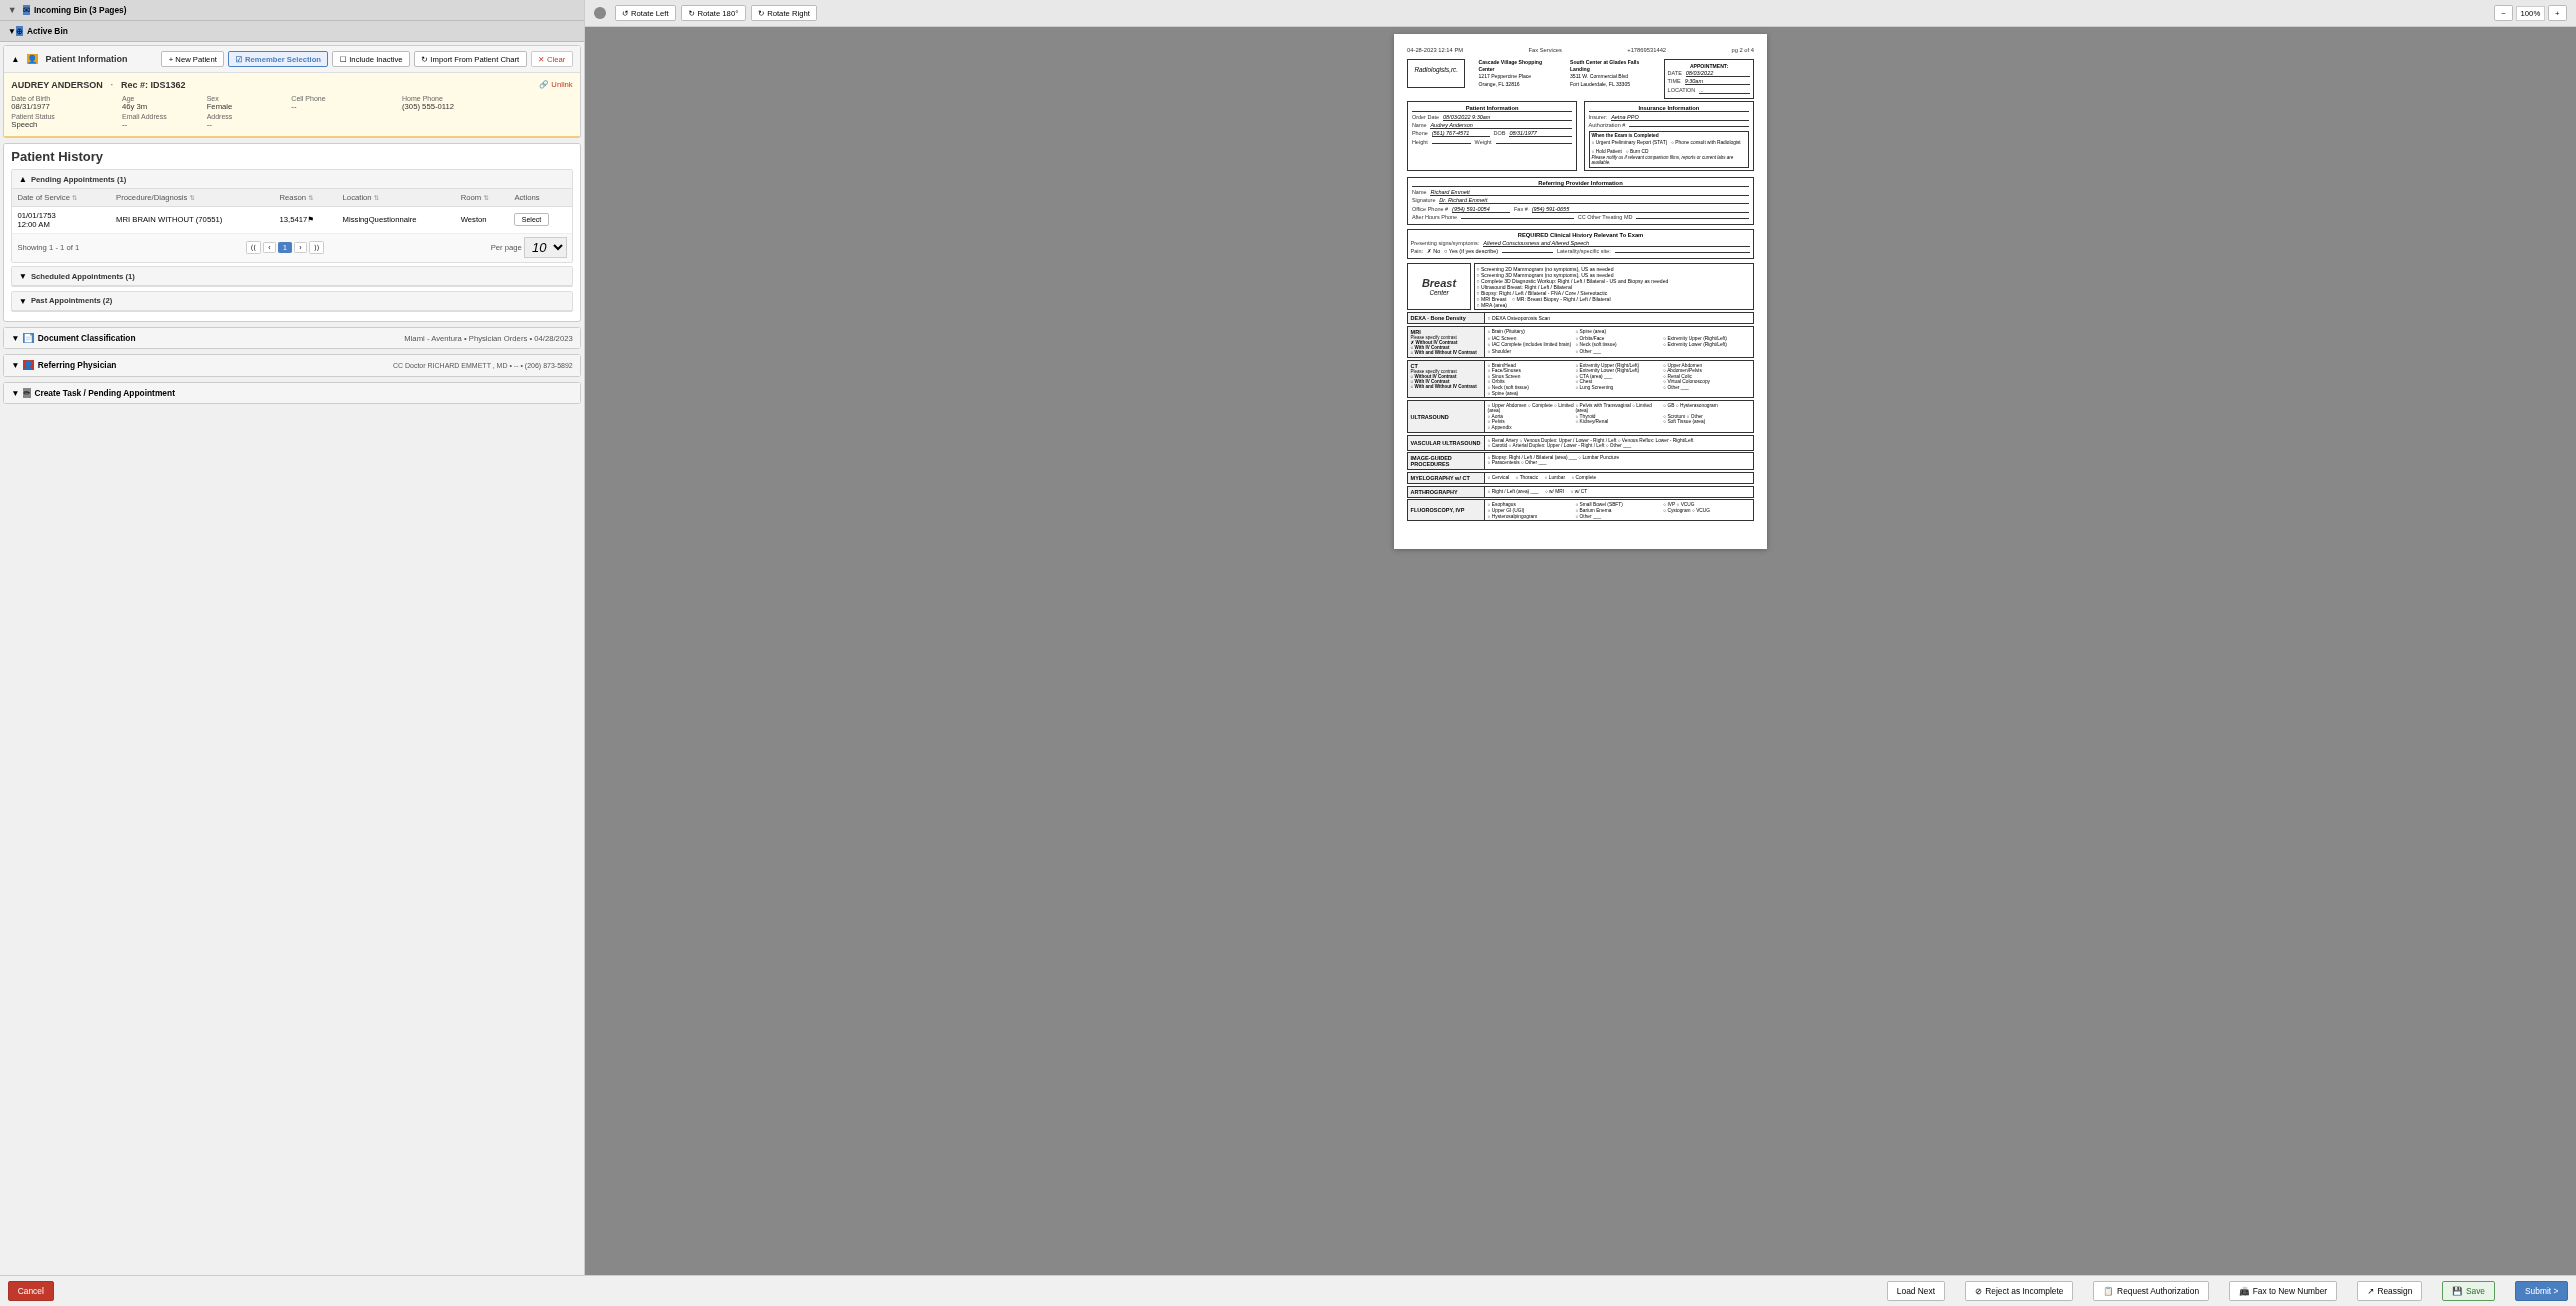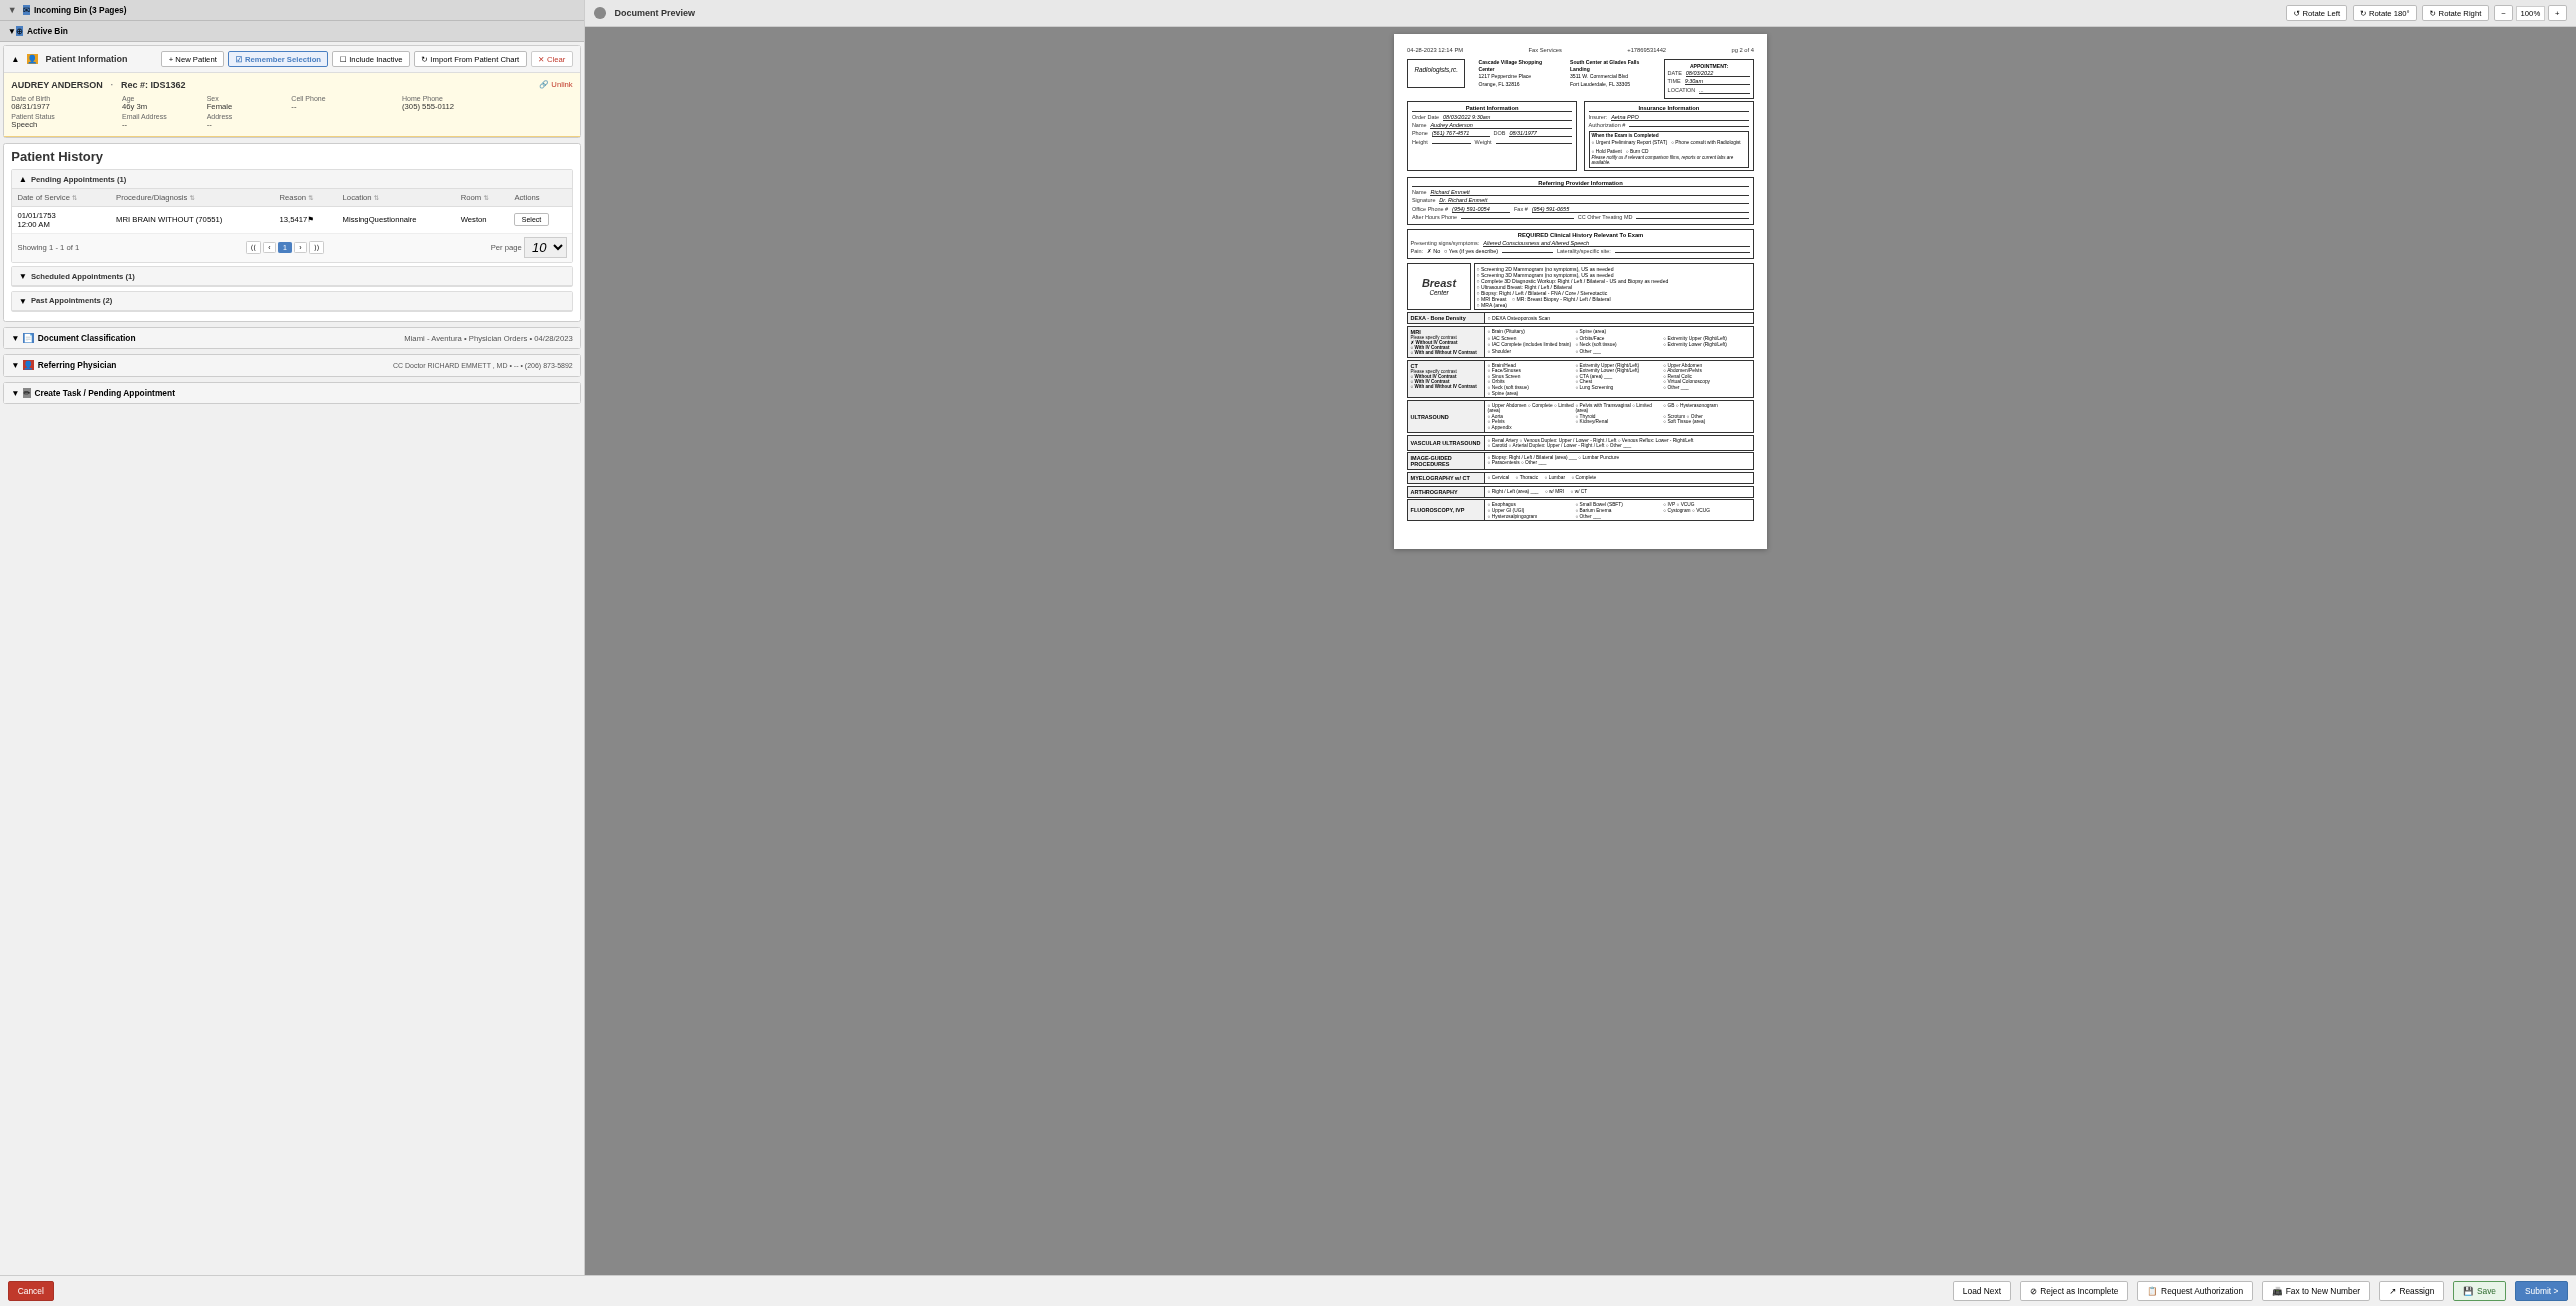--- a/index.html
+++ b/index.html
@@ -83,21 +83,21 @@
     .doc-preview-title { font-weight: bold; font-size: 9px; color: #333; flex: 1; }
     .preview-btn { padding: 2.6px 6.4px; border: 0.6px solid #bbb; border-radius: 1.9px; cursor: pointer; font-size: 7.7px; background: white; display: inline-flex; align-items: center; gap: 2.6px; }
     .zoom-controls { display: flex; align-items: center; gap: 2.6px; margin-left: auto; }
     .zoom-value { font-size: 7.7px; padding: 1.9px 3.9px; border: 0.6px solid #ccc; background: white; min-width: 29px; }
     
     .doc-preview-content { flex: 1; overflow: auto; padding: 6.4px; background: #888; display: flex; justify-content: center; align-items: flex-start; }
     
     .document-page { background: white; width: 373px; min-height: 515px; padding: 13px; font-family: Arial, sans-serif; font-size: 6.4px; box-shadow: 0 1.3px 5.1px rgba(0,0,0,0.3); }
     
     
-    .bottom-bar { display: flex; padding: 5.1px 7.7px; background: #f0f0f0; border-top: 0.6px solid #ccc; gap: 9px; }
+    .bottom-bar { display: flex; padding: 5.1px 7.7px; background: #f0f0f0; border-top: 0.6px solid #ccc; gap: 20px; }
     .bottom-bar .spacer { flex: 1; }
     .btn-cancel { background: #c0392b; color: white; border-color: #a93226; padding: 3.9px 9px; font-size: 8.4px; }
     .btn-action { padding: 3.9px 9px; font-size: 8.4px; border: 0.6px solid #bbb; background: white; cursor: pointer; display: inline-flex; align-items: center; gap: 3.2px; border-radius: 1.9px; }
     .btn-save { background: #e8f4e8; border-color: #5a9a5a; color: #2d6a2d; }
     .btn-submit { background: #4a7fc1; color: white; border-color: #3a6faa; }
     .btn-load { background: white; border-color: #bbb; }
     
     
     .doc-header-row { display: flex; justify-content: space-between; font-size: 5.8px; color: #333; margin-bottom: 6.4px; }
     .doc-logo-area { display: flex; gap: 13px; margin-bottom: 5.1px; }
@@ -312,21 +312,20 @@
         <span class="icon-circle icon-gray" style="margin: 0 3.9px;">✏</span>
         <span style="font-weight:bold;">Create Task / Pending Appointment</span>
       </div>
     </div>
 
   </div>
 
   <div class="right-panel">
     <div class="doc-preview-header">
       <span style="width:11.6px; height:11.6px; border-radius:50%; background:#888; display:inline-block; margin-right:3.9px;"></span>
-      <span class="doc-preview-title">Document Preview</span>
       <button class="preview-btn">
         <span>↺</span>
         <span>Rotate Left</span>
       </button>
       <button class="preview-btn">
         <span>↻</span>
         <span>Rotate 180°</span>
       </button>
       <button class="preview-btn">
         <span>↻</span>

